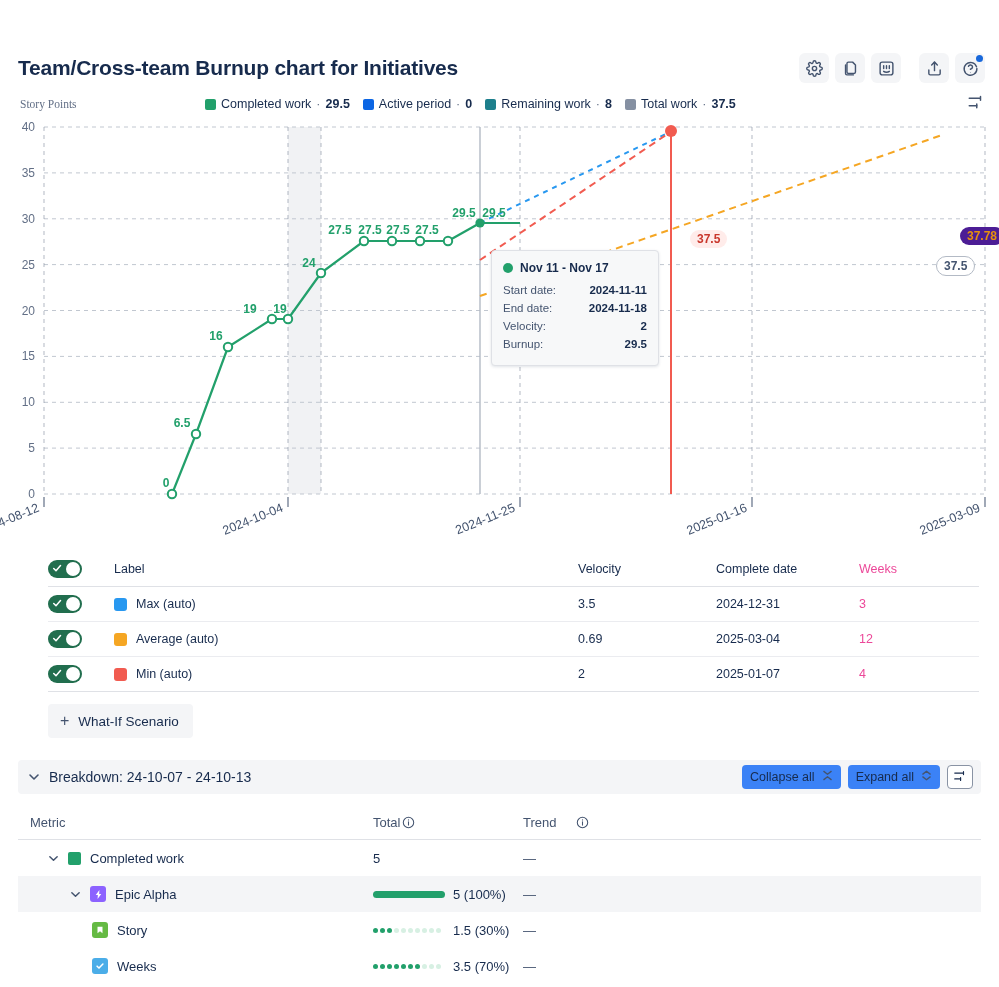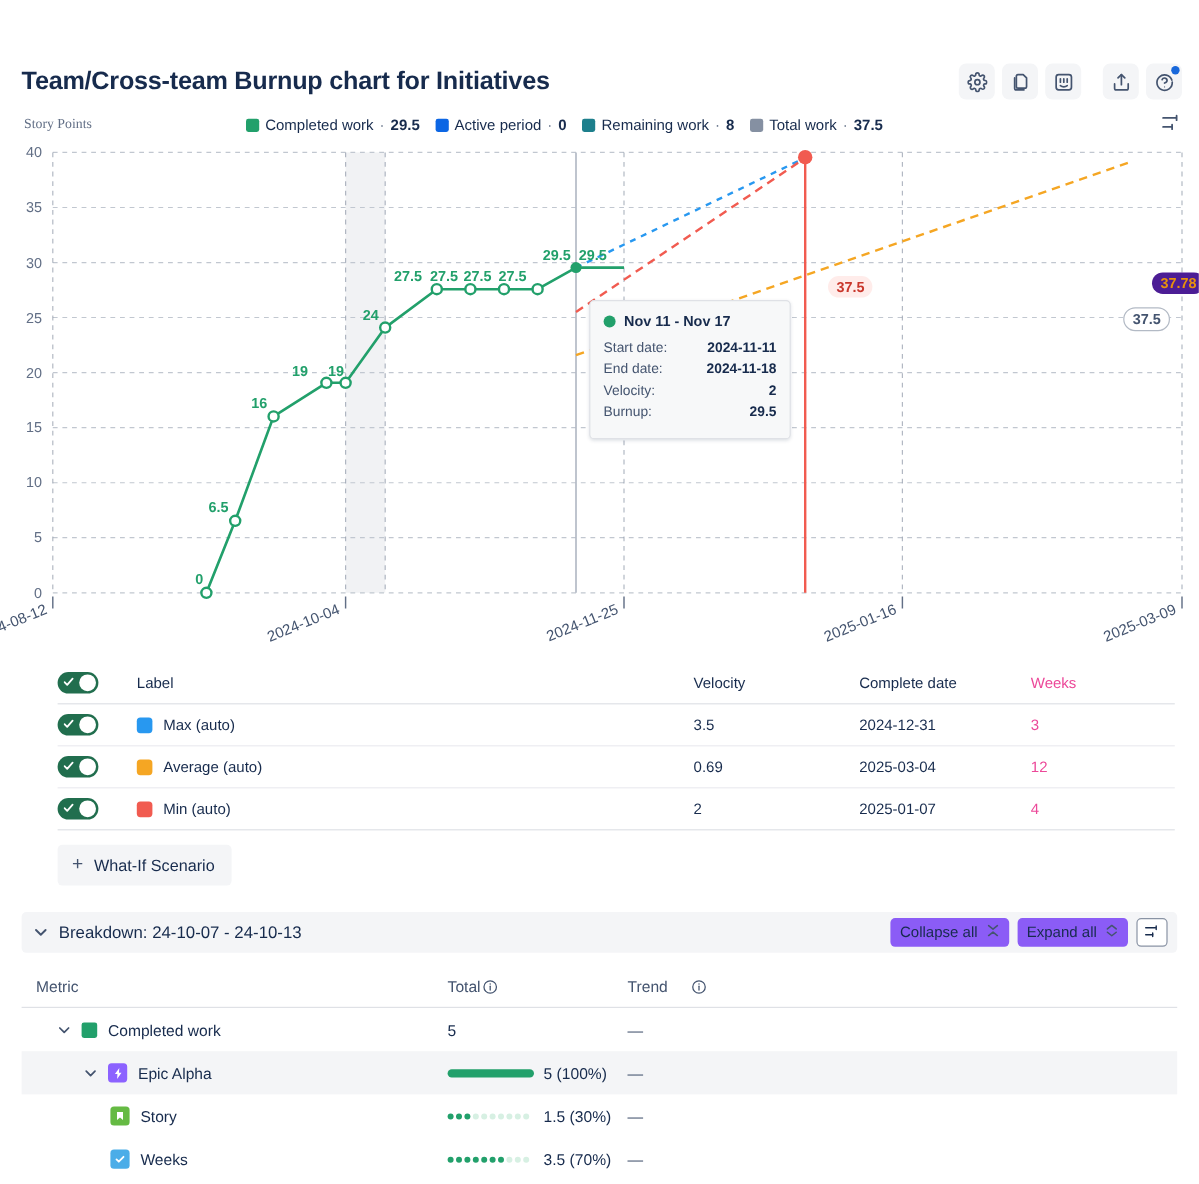--- a/index.html
+++ b/index.html
@@ -172,21 +172,21 @@
     border-radius: 4px;
     display: flex;
     align-items: center;
     padding: 0 8px 0 10px;
   }
   .bd-caret { margin-right: 9px; cursor: pointer; display: flex; }
   .bd-title { font-size: 14px; font-weight: 400; color: #172b4d; }
   .bd-actions { margin-left: auto; display: flex; align-items: center; gap: 7px; }
   .bd-btn {
     display: flex; align-items: center; gap: 7px;
-    background: #8b5cf6;
+    background: #3b82f6;
     border: none; border-radius: 4px;
     padding: 5px 8px;
     font-size: 12.5px; color: #172b4d;
     font-family: inherit; cursor: pointer;
   }
   .bd-icon-btn {
     width: 26px; height: 24px;
     border: 1px solid #8993a4;
     border-radius: 4px;
     background: #ffffff;

